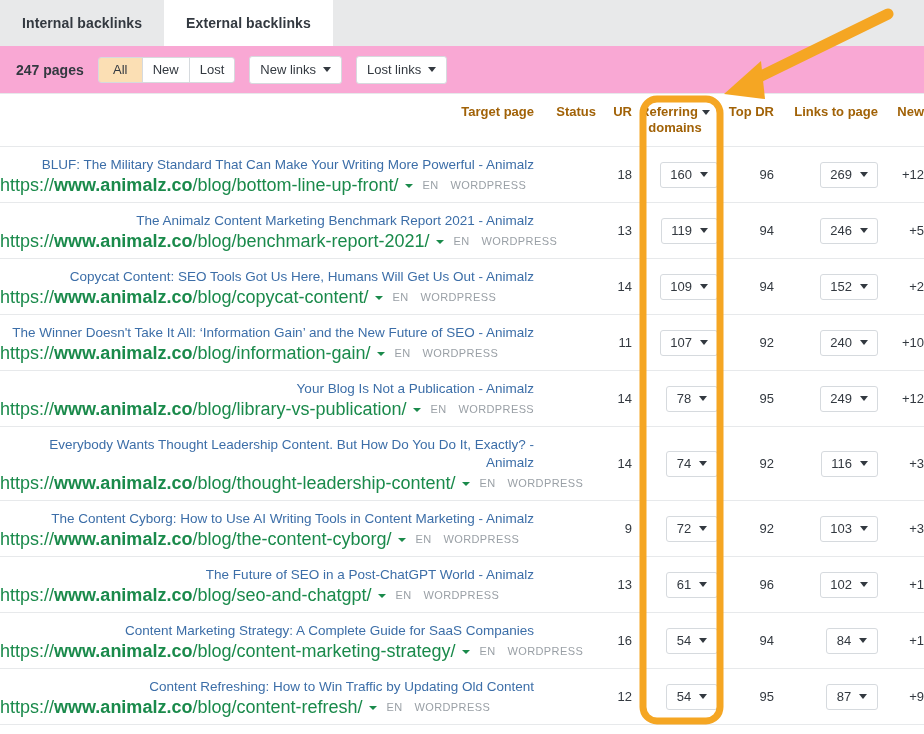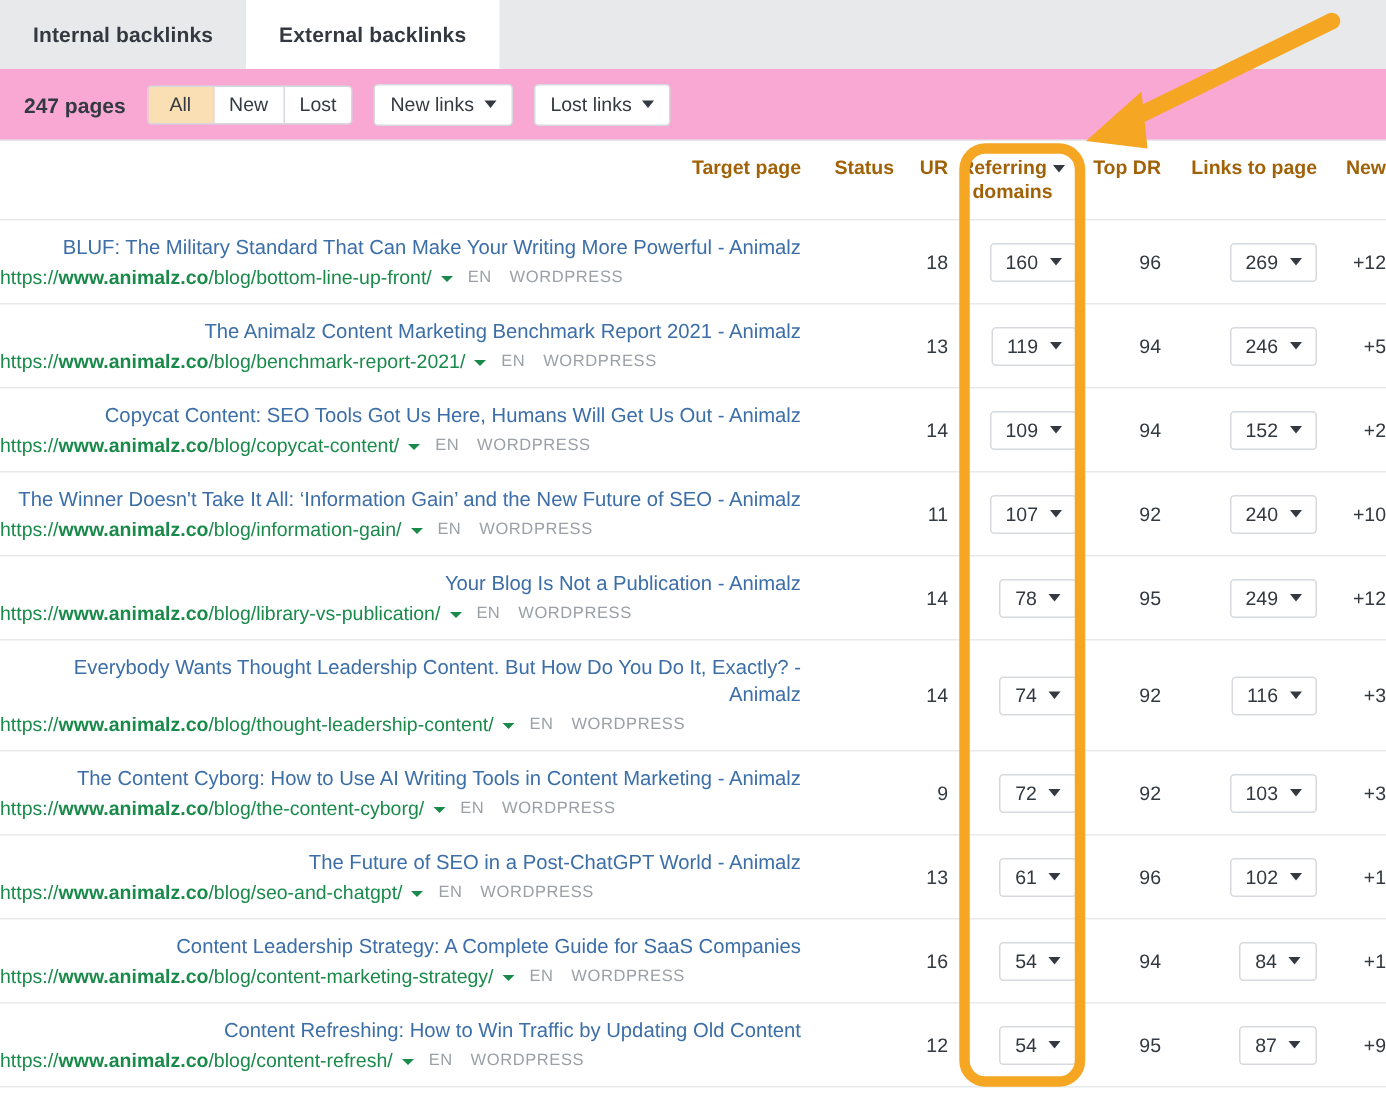--- a/index.html
+++ b/index.html
@@ -172,21 +172,21 @@
   .row-url-line {
     display: flex;
     align-items: center;
     gap: 0px;
     margin-top: 3px;
     line-height: 16px;
     flex-wrap: nowrap;
   }
   .row-url {
     color: #1a8a4b;
-    font-size: 13px;
+    font-size: 18px;
     white-space: nowrap;
     cursor: pointer;
   }
   .row-url b { font-weight: bold; }
   .url-caret {
     width: 0; height: 0;
     border-left: 4px solid transparent;
     border-right: 4px solid transparent;
     border-top: 4.5px solid #1a8a4b;
     display: inline-block;
@@ -475,21 +475,21 @@
           </span></td>
         <td class="c-topdr">96</td>
         <td class="c-ltp"><span class="pill">
             <span>102</span>
             <span class="caret"></span>
           </span></td>
         <td class="c-new">+1</td>
       </tr>
       <tr>
         <td class="c-target">
-          <a class="row-title">Content Leadership Strategy: A Complete Guide for SaaS Companies</a>
+          <a class="row-title">Content Marketing Strategy: A Complete Guide for SaaS Companies</a>
           <div class="row-url-line">
             <span class="row-url"><span>https://</span><b>www.animalz.co</b><span>/blog/content-marketing-strategy/</span></span>
             <span class="url-caret"></span>
             <span class="badge-lang">EN</span>
             <span class="badge-cms">WORDPRESS</span>
           </div>
         </td>
         <td class="c-status"></td>
         <td class="c-ur">16</td>
         <td class="c-rd"><span class="pill">

